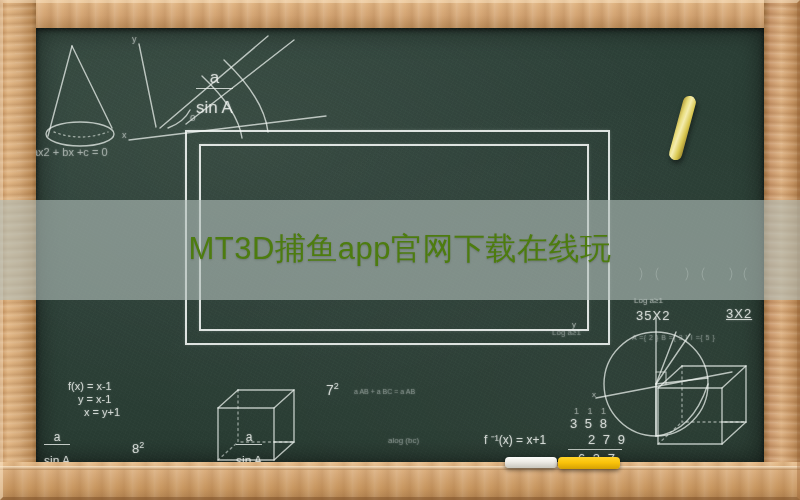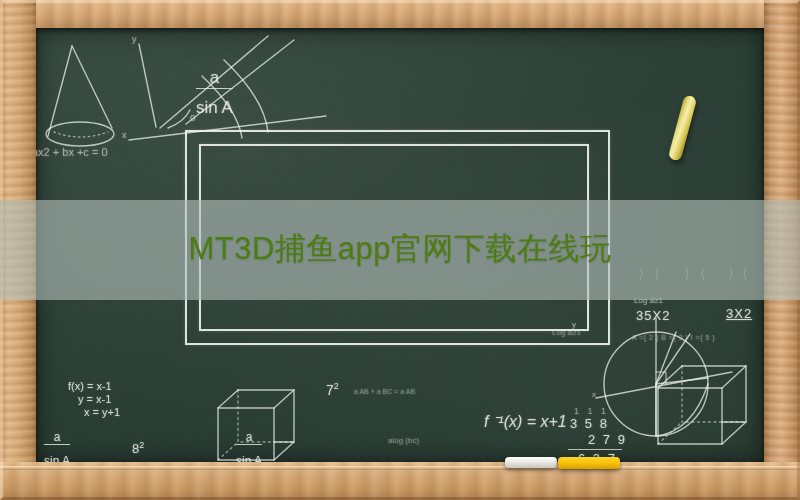--- a/index.html
+++ b/index.html
@@ -292,21 +292,21 @@
         <span class="frac">
           <span class="num">a</span>
           <span class="den">sin A</span>
         </span>
       </div>
 
       <div class="ctext faint" style="left:318px; top:360px; font-size:7px;">a AB + a BC = a AB</div>
 
       <div class="ctext faint" style="left:352px; top:408px; font-size:8px;">alog (bc)</div>
 
-      <div class="ctext" style="left:448px; top:385px; font-size:16px;font-style:italic;">f ⁻¹(x) = x+1</div>
+      <div class="ctext" style="left:448px; top:405px; font-size:12px;">f ⁻¹(x) = x+1</div>
 
       <div class="ctext faint" style="left:516px; top:300px; font-size:8px;">Log a≥1</div>
 
       <div class="ctext dim" style="left:598px; top:268px; font-size:8px;">Log a≥1</div>
 
       <div class="ctext" style="left:600px; top:280px; font-size:13px; letter-spacing:1px;">35X2</div>
       <div class="ctext" style="left:690px; top:278px; font-size:13px; letter-spacing:1px;text-decoration:underline;">3X2</div>
 
       <div class="ctext faint" style="left:596px; top:306px; font-size:7px; letter-spacing:0.5px;">A ={ 2 } B ={ 3 } I ={ 5 }</div>
 

